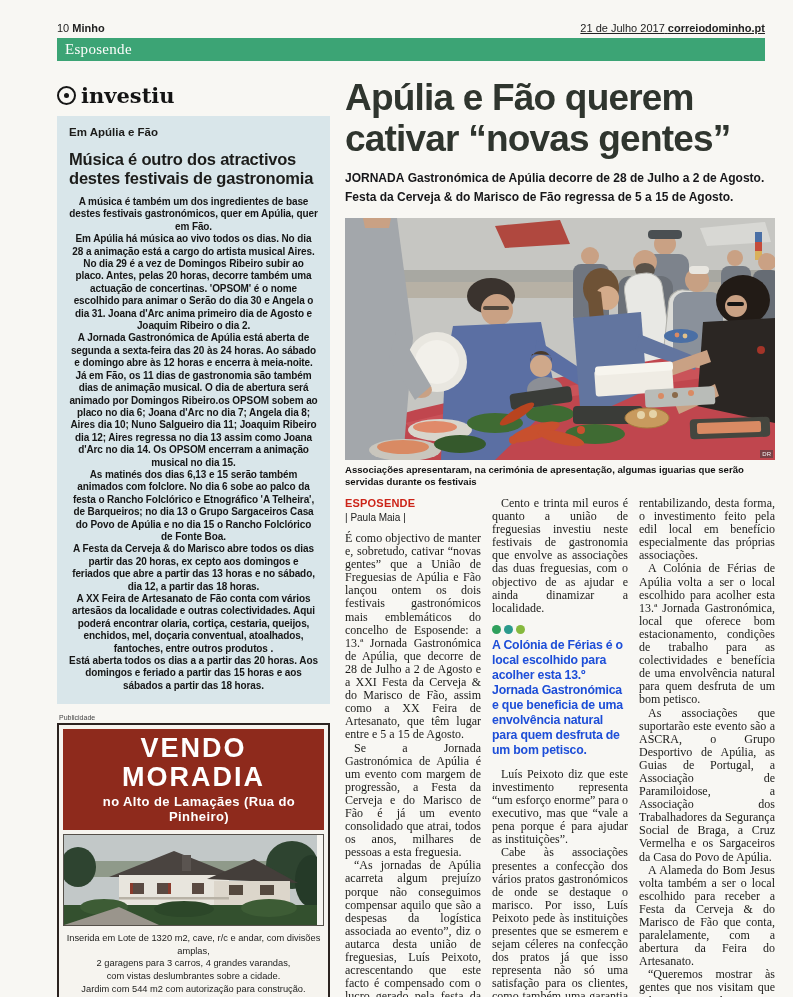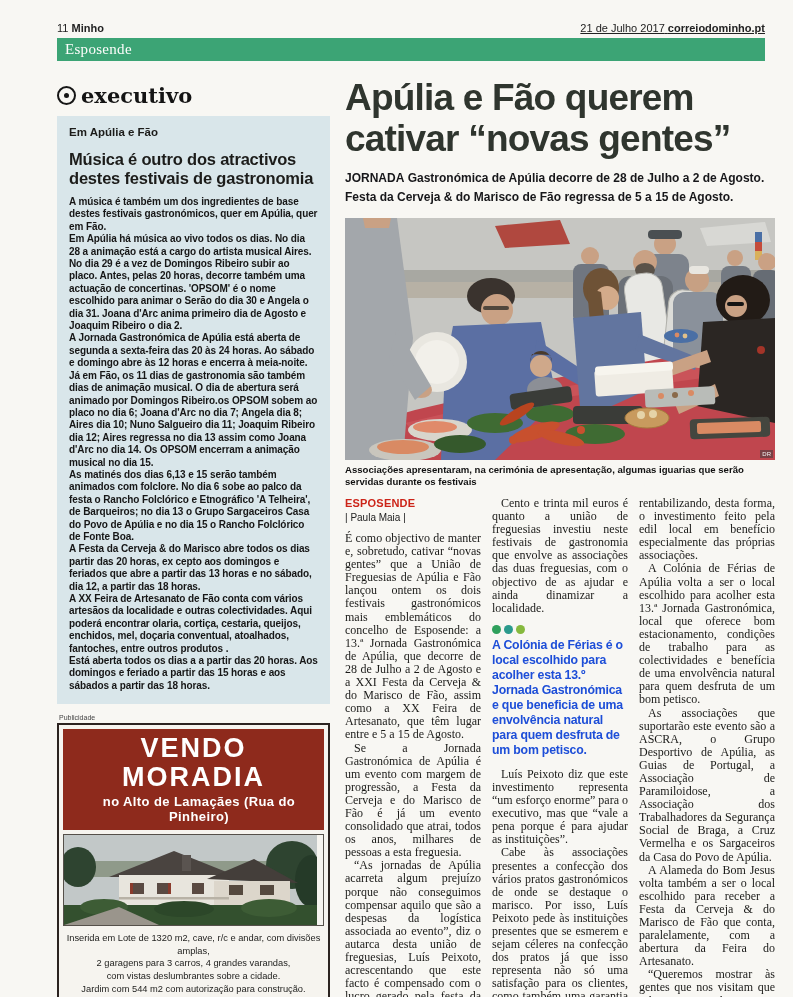--- a/index.html
+++ b/index.html
@@ -21,21 +21,21 @@
   
   .programa-heading{display:flex;align-items:center;gap:5px;font-family:"DejaVu Serif",serif;
                     font-weight:bold;font-size:21px;color:#141414;margin:8px 0 8px 0;}
   .bullseye{width:15px;height:15px;border:2.5px solid #161616;border-radius:50%;
             display:inline-flex;align-items:center;justify-content:center;}
   .bullseye .inner{width:5px;height:5px;background:#161616;border-radius:50%;}
   .programa-box{background:#d9e6ea;padding:10px 12px 12px 12px;}
   .prog-kicker{font-weight:bold;font-size:11.5px;margin-bottom:12px;}
   .prog-title{font-weight:bold;font-size:16.5px;line-height:19px;margin:0 0 8px 0;letter-spacing:-.2px;}
   .programa-box p{margin:0;font-size:10px;font-weight:bold;line-height:12.4px;
-                  letter-spacing:-.1px;text-align:left;color:#161616;}
+                  letter-spacing:-.1px;text-align:center;color:#161616;}
   
   .pub-label{font-size:7px;color:#444;margin:10px 0 2px 2px;}
   .ad{border:2px solid #2b2320;background:#f6f4ef;padding:4px;}
   .ad-head{background:#8e2a1c;color:#fff;text-align:center;padding:5px 2px 6px 2px;}
   .ad-title{font-weight:bold;font-size:27px;letter-spacing:2px;line-height:29px;}
   .ad-sub{font-weight:bold;font-size:13px;margin-top:2px;letter-spacing:.4px;margin-left:11px;}
   .ad-photo{margin-top:4px;border:1px solid #55504a;line-height:0;}
   .ad-body{font-size:9.3px;line-height:12.6px;text-align:center;color:#1d1d1b;margin:6px 1px;}
   .ad-body b{font-weight:bold;}
   
@@ -64,42 +64,42 @@
   .dot.d3{background:#86b93d;}
   .quote-text{font-weight:bold;font-size:12.3px;line-height:15px;color:#1d4ed8;letter-spacing:-.2px;}
 </style>
 </head>
 <body>
 
 <div class="page">
 
   <header class="masthead">
     <div class="mast-left">
-      <span>11</span>
+      <span>10</span>
       <b>Minho</b>
     </div>
     <div class="mast-right">
       <span>21 de Julho 2017</span>
       <b class="site">correiodominho.pt</b>
     </div>
   </header>
 
   <div class="section-bar">
     <span>Esposende</span>
   </div>
 
   <div class="content">
 
     <aside class="left-col">
 
       <div class="programa-heading">
         <span class="bullseye">
             <span class="inner"></span>
           </span>
-        <span>executivo</span>
+        <span>investiu</span>
       </div>
 
       <div class="programa-box">
         <div class="prog-kicker">Em Apúlia e Fão</div>
         <h3 class="prog-title">Música é outro dos atractivos destes festivais de gastronomia</h3>
         <p>A música é também um dos ingredientes de base destes festivais gastronómicos, quer em Apúlia, quer em Fão.</p>
         <p>Em Apúlia há música ao vivo todos os dias. No dia 28 a animação está a cargo do artista musical Aires. No dia 29 é a vez de Domingos Ribeiro subir ao placo. Antes, pelas 20 horas, decorre também uma actuação de concertinas. 'OPSOM' é o nome escolhido para animar o Serão do dia 30 e Angela o dia 31. Joana d'Arc anima primeiro dia de Agosto e Joaquim Ribeiro o dia 2.</p>
         <p>A Jornada Gastronómica de Apúlia está aberta de segunda a sexta-feira das 20 às 24 horas. Ao sábado e domingo abre às 12 horas e encerra à meia-noite.</p>
         <p>Já em Fão, os 11 dias de gastronomia são também dias de animação musical. O dia de abertura será animado por Domingos Ribeiro.os OPSOM sobem ao placo no dia 6; Joana d'Arc no dia 7;  Angela dia 8; Aires dia 10; Nuno Salgueiro dia 11; Joaquim Ribeiro dia 12; Aires regressa no dia 13 assim como Joana d'Arc no dia 14. Os OPSOM encerram a animação musical no dia 15.</p>
         <p>As matinés dos dias 6,13 e 15 serão também animados com folclore. No dia 6 sobe ao palco da festa o Rancho Folclórico e Etnográfico 'A Telheira', de Barqueiros; no dia 13 o Grupo Sargaceiros Casa do Povo de Apúlia e no dia 15 o Rancho Folclórico de Fonte Boa.</p>

